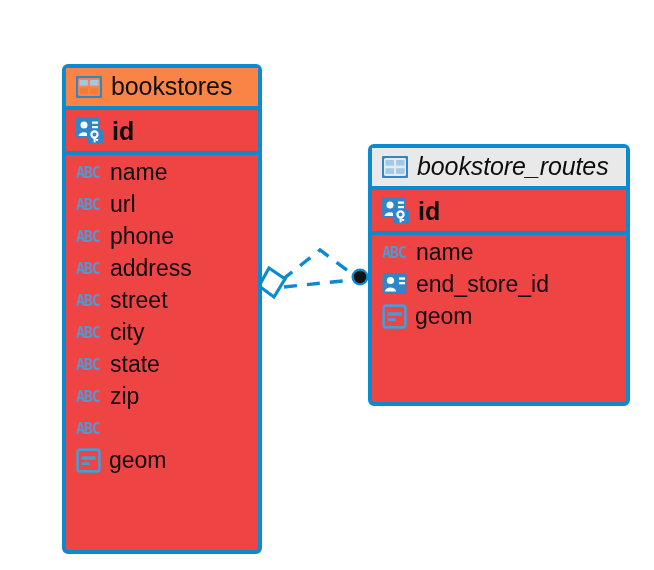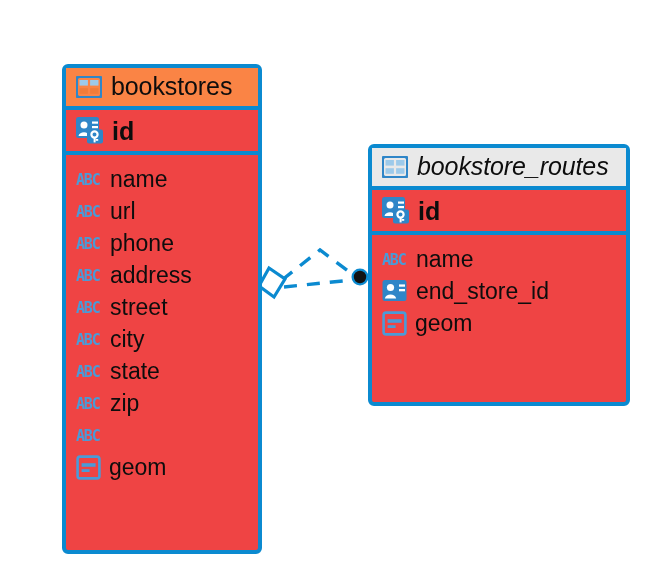--- a/index.html
+++ b/index.html
@@ -59,21 +59,21 @@
   }
   .pk-row .fname {
     font-size: 25px;
     font-weight: bold;
     color: #0d0d0d;
     line-height: 1;
     white-space: nowrap;
   }
 
   .field-list {
-    padding: 8px 0 8px 0;
+    padding: 1px 0 8px 0;
   }
   .field-row {
     display: flex;
     align-items: center;
     gap: 8px;
     padding: 2px 10px 2px 10px;
     height: 32px;
     box-sizing: border-box;
   }
   .field-row .fname {

